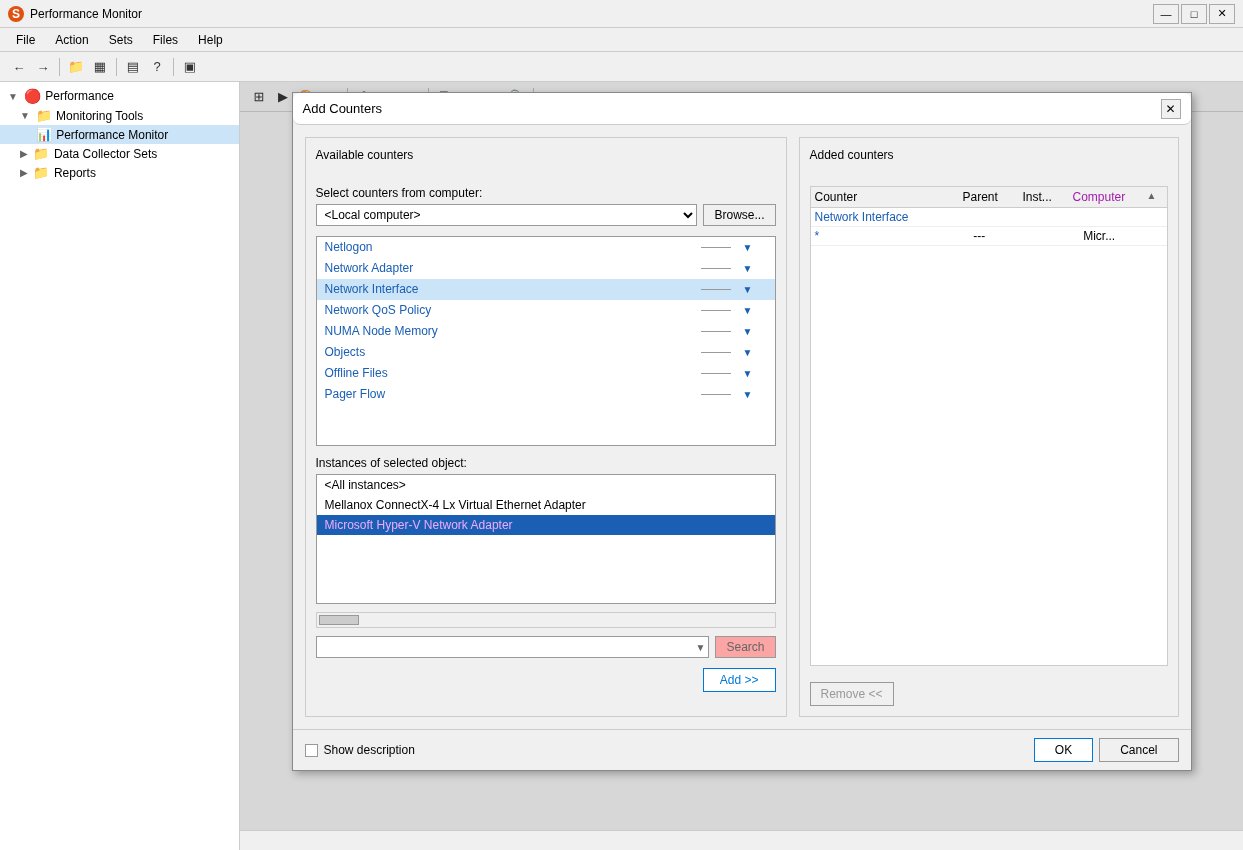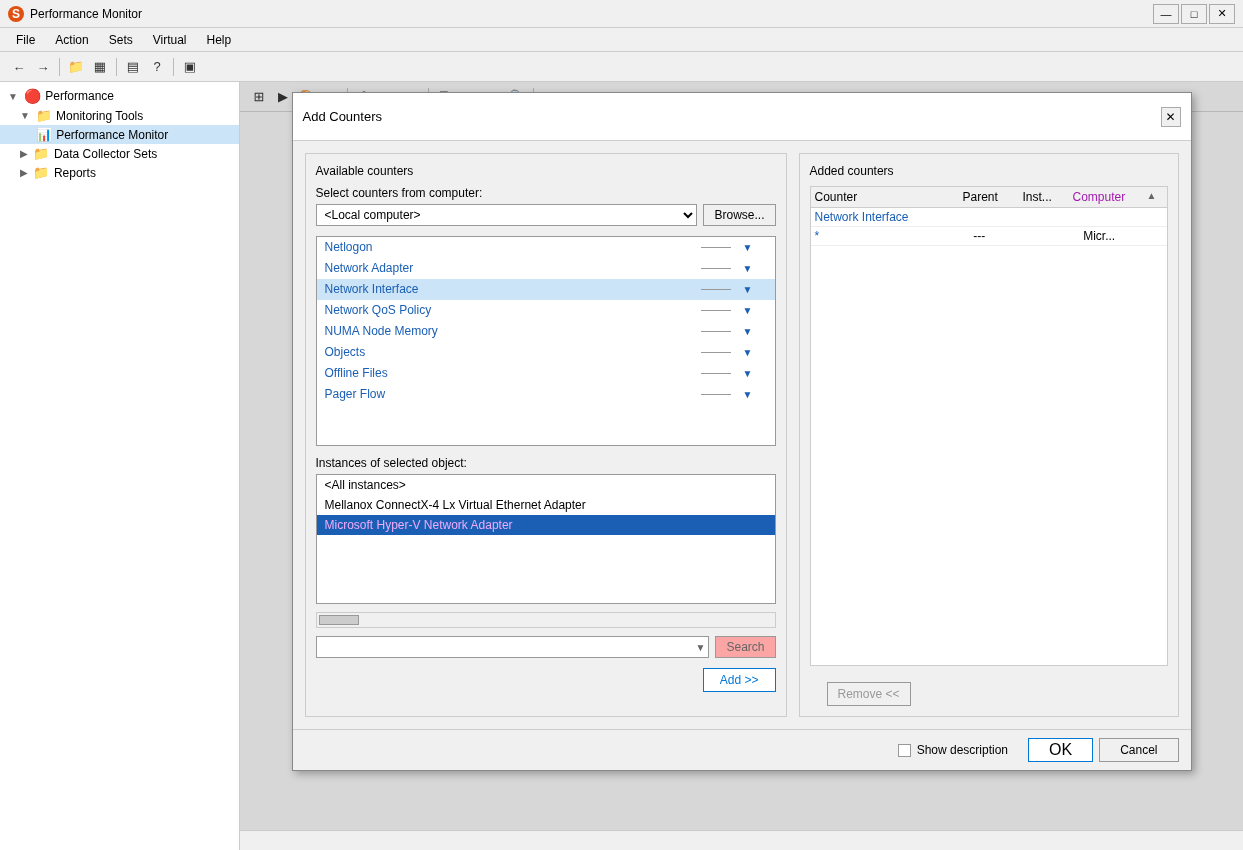--- a/index.html
+++ b/index.html
@@ -121,21 +121,22 @@
       width: 900px;
       min-height: 640px;
     }
     .dialog-title-bar {
       background: #fff;
       border-bottom: 1px solid #ccc;
       display: flex;
       align-items: center;
       justify-content: space-between;
       padding: 4px 10px;
-      height: 48px;
+      height: 32px;
+      border-radius: 7px;
     }
     .dialog-title { font-size: 13px; font-weight: normal; color: #000; }
     .dialog-close-btn {
       width: 20px; height: 20px;
       border: 1px solid #aaa;
       background: #f0f0f0;
       cursor: pointer;
       display: flex; align-items: center; justify-content: center;
       font-size: 12px;
     }
@@ -146,21 +147,21 @@
       gap: 12px;
     }
 
     
     .left-panel {
       flex: 1;
       background: #f0f0f0;
       border: 1px solid #ccc;
       padding: 10px;
     }
-    .panel-title { font-size: 12px; color: #000; margin-bottom: 8px; font-weight: normal; }
+    .panel-title { font-size: 12px; color: #000; margin-bottom: 24px; font-weight: normal; }
     .panel-label { font-size: 12px; color: #000; margin-bottom: 4px; }
 
     .computer-row {
       display: flex;
       align-items: center;
       gap: 6px;
       margin-bottom: 10px;
     }
     .computer-select {
       flex: 1;
@@ -326,40 +327,40 @@
     .remove-btn {
       height: 24px;
       padding: 0 10px;
       border: 1px solid #999;
       background: #f0f0f0;
       cursor: pointer;
       font-size: 12px;
       color: #666;
       margin-top: 8px;
     }
-    .remove-btn:disabled { color: #999; cursor: default; margin-left: 17px; }
+    .remove-btn:disabled { color: #999; cursor: default; }
 
     
     .dialog-footer {
       display: flex;
       align-items: center;
-      justify-content: flex-end;
+      justify-content: space-between;
       padding: 8px 12px;
       border-top: 1px solid #ccc;
       gap: 20px;
     }
     .show-desc-row { display: flex; align-items: center; gap: 6px; }
     .checkbox { width: 13px; height: 13px; border: 1px solid #999; background: #fff; cursor: pointer; }
     .footer-btns { display: flex; gap: 6px; }
     .ok-btn {
       height: 24px; padding: 0 20px;
       border: 1px solid #0078d7;
       background: #fff;
       cursor: pointer;
-      font-size: 16px;
+      font-size: 12px;
     }
     .cancel-btn {
       height: 24px; padding: 0 20px;
       border: 1px solid #999;
       background: #f0f0f0;
       cursor: pointer;
       font-size: 12px;
     }
 
     
@@ -392,21 +393,21 @@
     <button class="title-bar-btn">—</button>
     <button class="title-bar-btn">□</button>
     <button class="title-bar-btn">✕</button>
   </div>
 </div>
 
 <div class="menu-bar">
   <span class="menu-item">File</span>
   <span class="menu-item">Action</span>
   <span class="menu-item">Sets</span>
-  <span class="menu-item">Virtual</span>
+  <span class="menu-item">Files</span>
   <span class="menu-item">Help</span>
 </div>
 
 <div class="toolbar">
   <button class="toolbar-btn">←</button>
   <button class="toolbar-btn">→</button>
   <div class="toolbar-sep"></div>
   <button class="toolbar-btn">📁</button>
   <button class="toolbar-btn">▦</button>
   <div class="toolbar-sep"></div>

